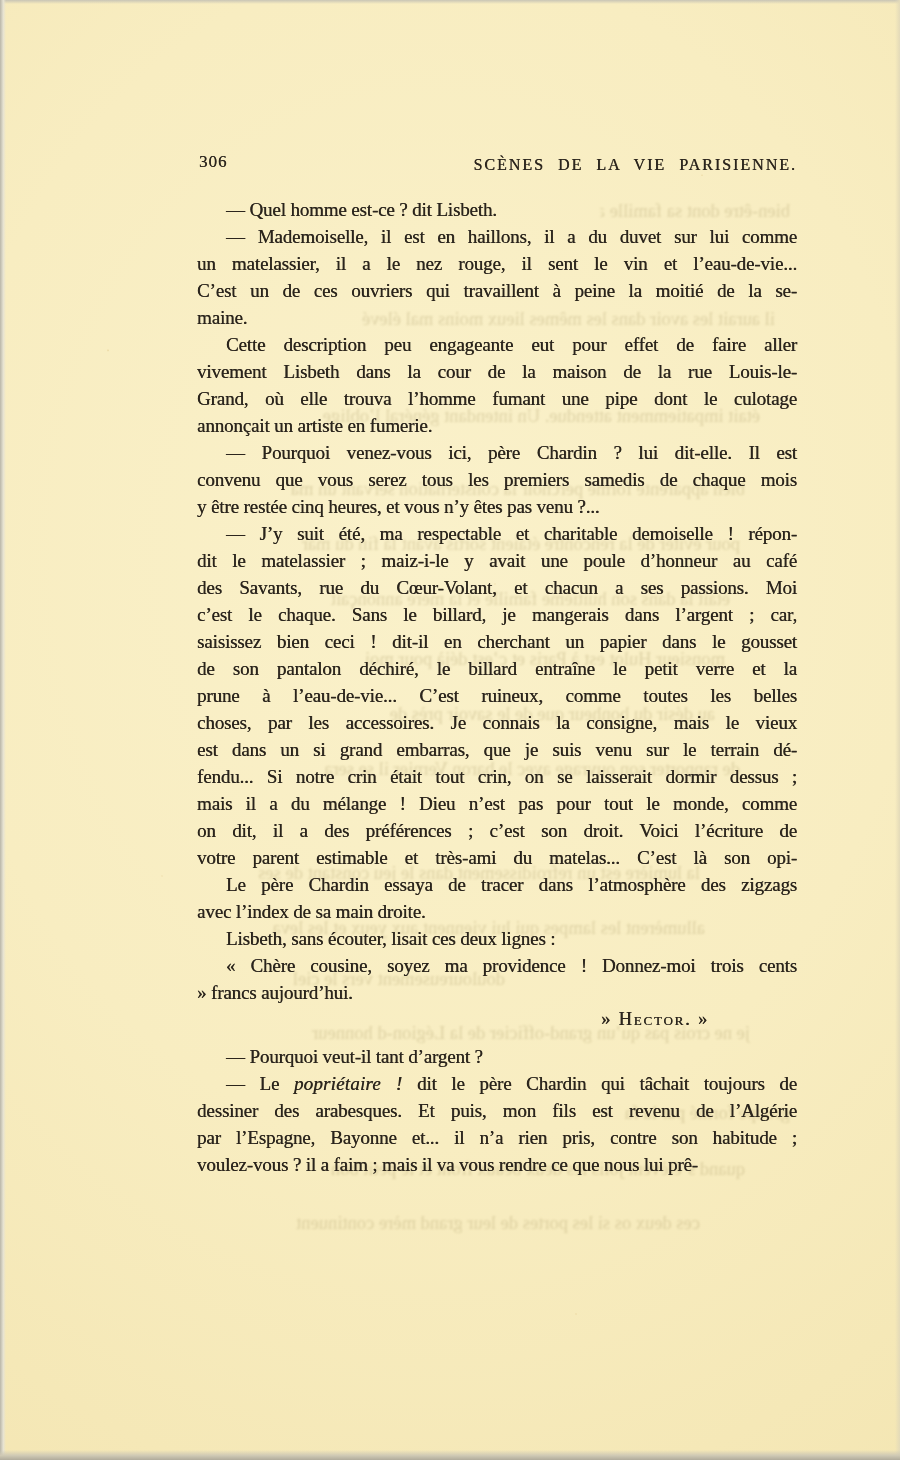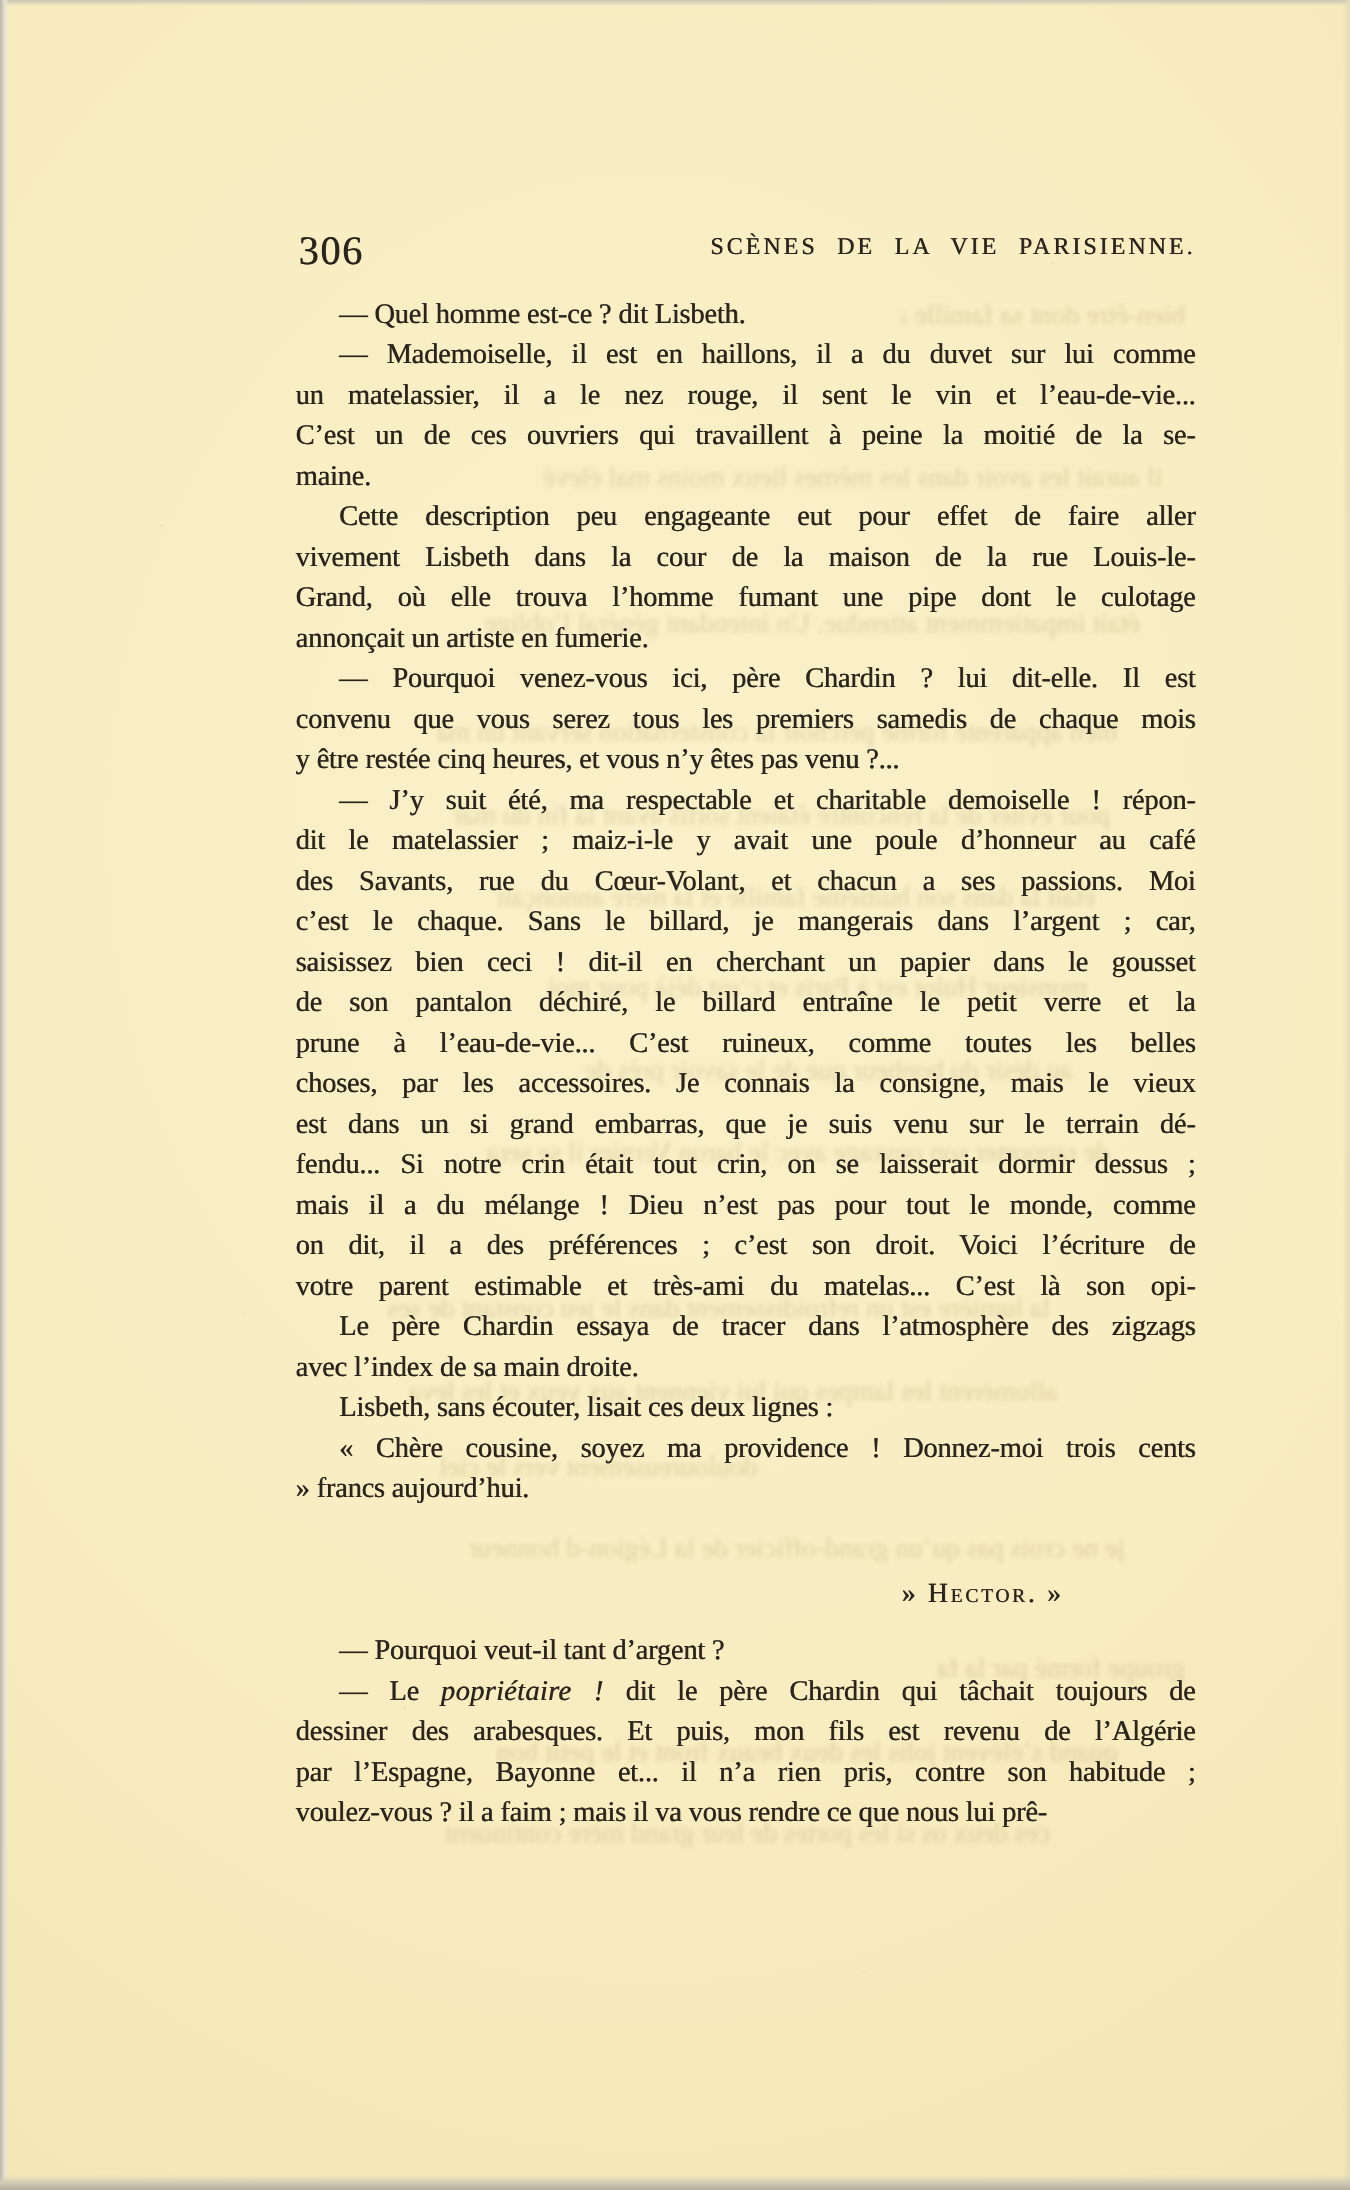--- a/index.html
+++ b/index.html
@@ -24,36 +24,36 @@
   .edge-right{top:0;right:0;width:5px;height:100%;background:linear-gradient(270deg,#e3dab9,rgba(227,218,185,0));}
 
   .bleed-layer{position:absolute;inset:0;pointer-events:none;}
   .bleed{
     position:absolute;transform:scaleX(-1);filter:blur(1.3px);opacity:.28;
     color:#9a8a54;font-size:18.5px;line-height:22px;white-space:nowrap;overflow:hidden;
   }
 
   .running-head{position:absolute;left:197px;top:152px;width:600px;height:28px;
     text-shadow:.35px .2px .1px rgba(42,36,28,.85);}
-  .page-number{position:absolute;left:2px;top:0;font-size:27px;letter-spacing:1px;}
+  .page-number{position:absolute;left:2px;top:0;font-size:17px;letter-spacing:1px;}
   .running-title{position:absolute;left:0;right:0;top:4px;text-align:right;
     font-size:16px;letter-spacing:2px;word-spacing:7px;}
 
   .text-block{
     position:absolute;left:197px;top:196px;width:600px;
     font-size:19px;line-height:27px;letter-spacing:-.15px;
     text-shadow:.35px .2px .1px rgba(42,36,28,.85);
   }
   .line{text-align:justify;text-align-last:justify;}
   .line.last{text-align-last:left;}
   .line.indent{text-indent:29px;}
   .para.gap-top{margin-top:10px;}
   .para.signature .line{
     text-align:right;text-align-last:right;padding-right:88px;
-    font-variant:small-caps;letter-spacing:1.8px;font-size:18.5px;margin-top:44px;
+    font-variant:small-caps;letter-spacing:1.8px;font-size:18.5px;
   }
   i{font-style:italic;letter-spacing:.2px;}
 </style>
 </head>
 <body>
 
 <div class="page">
 
   <div class="bleed-layer">
       <div class="bleed" style="left: 600px; top: 200px; width: 190px;">bien-être dont sa famille allait</div>

